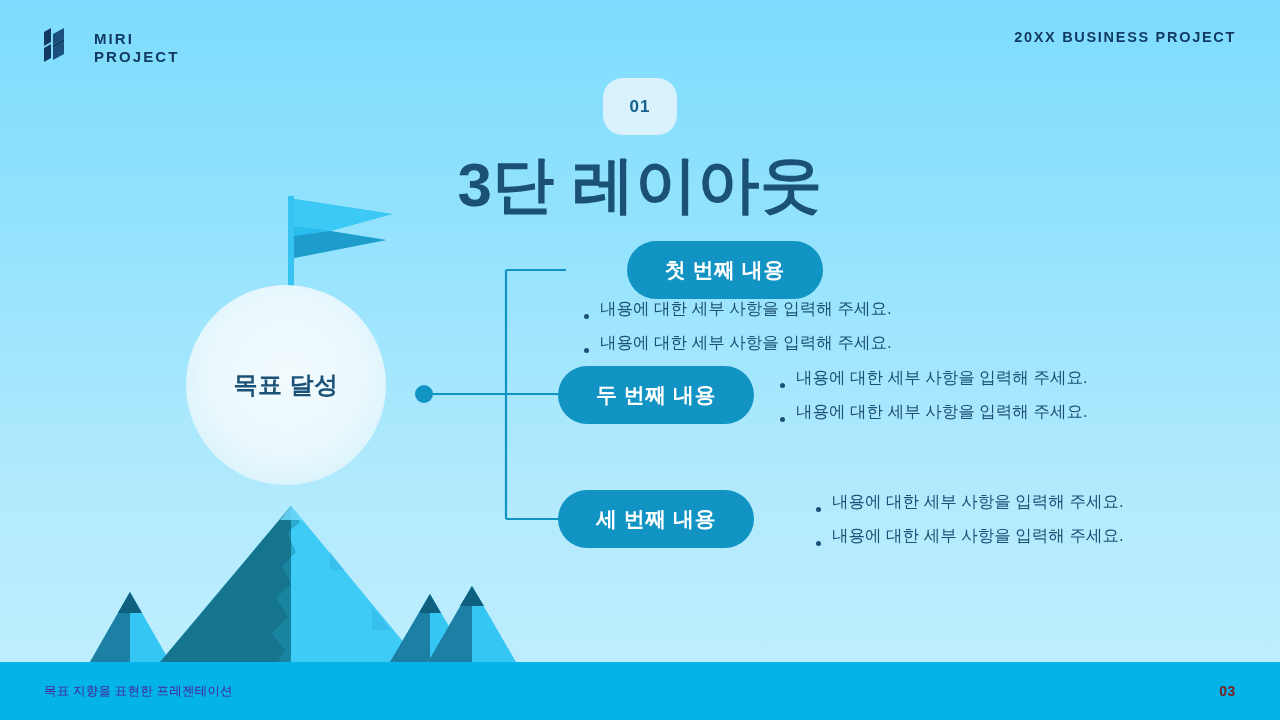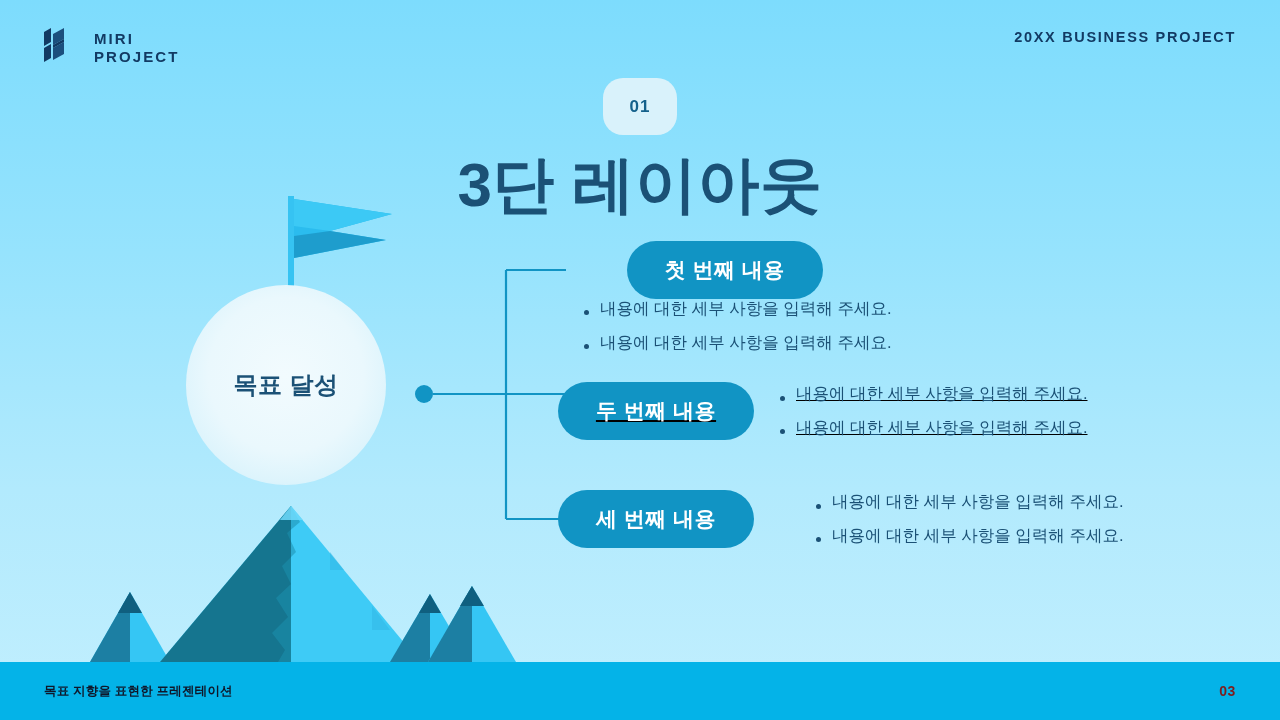--- a/index.html
+++ b/index.html
@@ -124,21 +124,21 @@
   }
 
   
   .row {
     position: absolute;
     left: 558px;
     display: flex;
     align-items: center;
   }
   .row-1 { top: 241px; flex-direction: column; }
-  .row-2 { top: 382px; text-decoration: underline; }
+  .row-2 { top: 366px; }
   .row-3 { top: 490px; gap: 36px; }
 
   .pill {
     width: 196px;
     height: 58px;
     border-radius: 29px;
     background: #1194c4;
     color: #ffffff;
     font-size: 21px;
     font-weight: bold;
@@ -150,21 +150,21 @@
   }
   .bullets {
     margin-left: 26px;
     display: flex;
     flex-direction: column;
     justify-content: center;
     gap: 14px;
   }
   .bullet {
     display: flex;
-    align-items: center;
+    align-items: flex-end;
     color: #1b5176;
     font-size: 16.5px;
     line-height: 1.2;
   }
   .bullet .dot {
     width: 5px;
     height: 5px;
     border-radius: 50%;
     background: #1b5176;
     margin-right: 11px;
@@ -177,23 +177,23 @@
     position: absolute;
     left: 0; right: 0; bottom: 0;
     height: 58px;
     background: #04b3e8;
   }
   .footer-left {
     position: absolute;
     left: 44px;
     top: 50%;
     transform: translateY(-50%);
-    color: #0f172a;
+    color: #4c1d95;
     font-size: 12.5px;
-    font-weight: bold;
+    font-weight: normal;
     letter-spacing: 0.2px;
   }
   .footer-right {
     position: absolute;
     right: 44px;
     top: 50%;
     transform: translateY(-50%);
     color: #7f1d1d;
     font-size: 14px;
     font-weight: bold;

